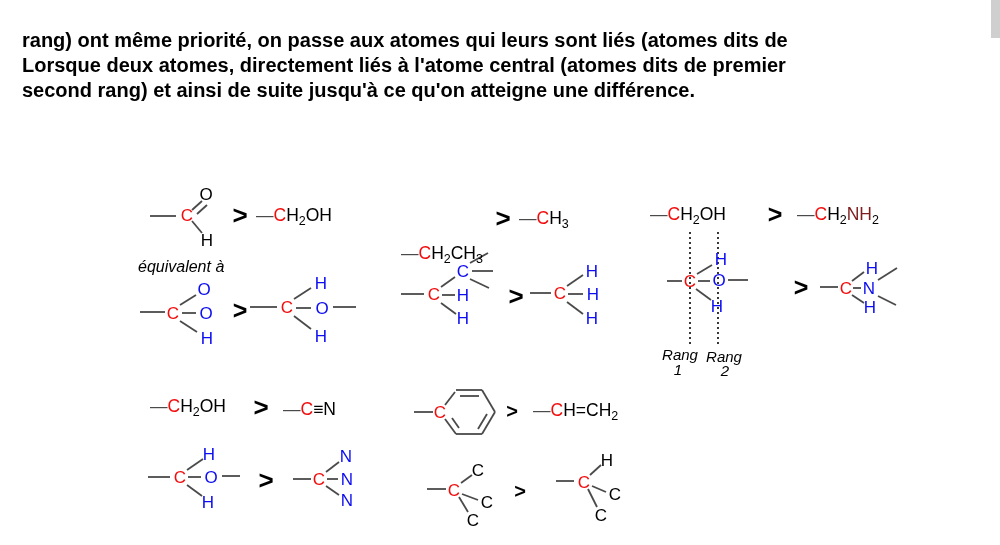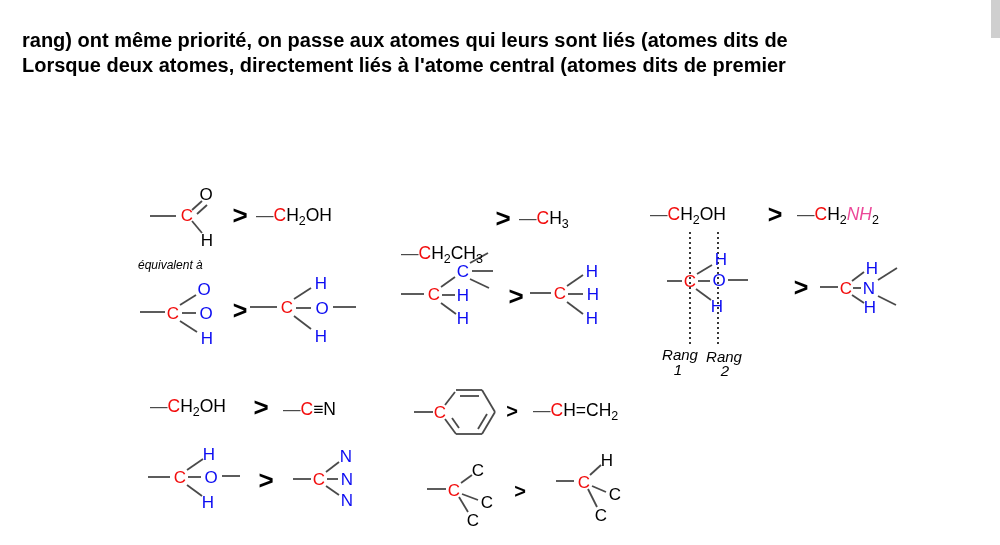--- a/index.html
+++ b/index.html
@@ -19,20 +19,21 @@
   .ctr{transform:translate(-50%,-50%);}
   #scroll-frag{position:absolute;right:0;top:0;width:9px;height:38px;background:#cfcfcf;}
 </style>
 </head>
 <body>
 
 <div id="canvas">
   <div id="heading">
     <div>rang) ont même priorité, on passe aux atomes qui leurs sont liés (atomes dits de</div>
     <div>Lorsque deux atomes, directement liés à l'atome central (atomes dits de premier</div>
+    <div>second rang) et ainsi de suite jusqu'à ce qu'on atteigne une différence.</div>
   </div>
   <svg id="bond-layer" width="1000" height="545">
       <line x1="150" y1="216" x2="176" y2="216" stroke="#4a4a4a" stroke-width="1.8"></line>
       <line x1="192" y1="210" x2="202" y2="201" stroke="#4a4a4a" stroke-width="1.8"></line>
       <line x1="197" y1="214" x2="207" y2="205" stroke="#4a4a4a" stroke-width="1.8"></line>
       <line x1="192" y1="221" x2="202" y2="233" stroke="#4a4a4a" stroke-width="1.8"></line>
       <line x1="140" y1="312" x2="165" y2="312" stroke="#4a4a4a" stroke-width="1.8"></line>
       <line x1="180" y1="305" x2="196" y2="295" stroke="#4a4a4a" stroke-width="1.8"></line>
       <line x1="182" y1="313" x2="196" y2="313" stroke="#4a4a4a" stroke-width="1.8"></line>
       <line x1="180" y1="321" x2="197" y2="332" stroke="#4a4a4a" stroke-width="1.8"></line>
@@ -135,32 +136,32 @@
     <span class="atom" style="left: 487px; top: 502px; color: rgb(0, 0, 0);">C</span>
     <span class="atom" style="left: 473px; top: 520px; color: rgb(0, 0, 0);">C</span>
     <span class="atom" style="left: 584px; top: 482px; color: rgb(242, 13, 13);">C</span>
     <span class="atom" style="left: 607px; top: 460px; color: rgb(0, 0, 0);">H</span>
     <span class="atom" style="left: 615px; top: 494px; color: rgb(0, 0, 0);">C</span>
     <span class="atom" style="left: 601px; top: 515px; color: rgb(0, 0, 0);">C</span>
     <span class="formula" style="left: 256px; top: 217px;"><span style="color: rgb(74, 74, 74);">—</span><span style="color: rgb(242, 13, 13);">C</span><span style="color: rgb(0, 0, 0);">H</span><span class="sub" style="color: rgb(0, 0, 0);">2</span><span style="color: rgb(0, 0, 0);">OH</span></span>
     <span class="formula" style="left: 401px; top: 219px; margin-top: 36px;"><span style="color: rgb(74, 74, 74);">—</span><span style="color: rgb(242, 13, 13);">C</span><span style="color: rgb(0, 0, 0);">H</span><span class="sub" style="color: rgb(0, 0, 0);">2</span><span style="color: rgb(0, 0, 0);">CH</span><span class="sub" style="color: rgb(0, 0, 0);">3</span></span>
     <span class="formula" style="left: 519px; top: 220px;"><span style="color: rgb(74, 74, 74);">—</span><span style="color: rgb(242, 13, 13);">C</span><span style="color: rgb(0, 0, 0);">H</span><span class="sub" style="color: rgb(0, 0, 0);">3</span></span>
     <span class="formula" style="left: 650px; top: 216px;"><span style="color: rgb(74, 74, 74);">—</span><span style="color: rgb(242, 13, 13);">C</span><span style="color: rgb(0, 0, 0);">H</span><span class="sub" style="color: rgb(0, 0, 0);">2</span><span style="color: rgb(0, 0, 0);">OH</span></span>
-    <span class="formula" style="left: 797px; top: 216px;"><span style="color: rgb(74, 74, 74);">—</span><span style="color: rgb(242, 13, 13);">C</span><span style="color: rgb(0, 0, 0);">H</span><span class="sub" style="color: rgb(0, 0, 0);">2</span><span style="color: #ec4899; font-style: italic;">NH</span><span class="sub" style="color: rgb(0, 0, 0);">2</span></span>
+    <span class="formula" style="left: 797px; top: 216px;"><span style="color: rgb(74, 74, 74);">—</span><span style="color: rgb(242, 13, 13);">C</span><span style="color: rgb(0, 0, 0);">H</span><span class="sub" style="color: rgb(0, 0, 0);">2</span><span style="color: #7f1d1d;">NH</span><span class="sub" style="color: rgb(0, 0, 0);">2</span></span>
     <span class="formula" style="left: 150px; top: 408px;"><span style="color: rgb(74, 74, 74);">—</span><span style="color: rgb(242, 13, 13);">C</span><span style="color: rgb(0, 0, 0);">H</span><span class="sub" style="color: rgb(0, 0, 0);">2</span><span style="color: rgb(0, 0, 0);">OH</span></span>
     <span class="formula" style="left: 283px; top: 410px;"><span style="color: rgb(74, 74, 74);">—</span><span style="color: rgb(242, 13, 13);">C</span><span style="color: rgb(0, 0, 0);">≡</span><span style="color: rgb(0, 0, 0);">N</span></span>
     <span class="formula" style="left: 533px; top: 412px;"><span style="color: rgb(74, 74, 74);">—</span><span style="color: rgb(242, 13, 13);">C</span><span style="color: rgb(0, 0, 0);">H</span><span style="color: rgb(0, 0, 0);">=</span><span style="color: rgb(0, 0, 0);">CH</span><span class="sub" style="color: rgb(0, 0, 0);">2</span></span>
     <span class="gt" style="left: 240px; top: 215px; font-size: 26px;">&gt;</span>
     <span class="gt" style="left: 503px; top: 218px; font-size: 26px;">&gt;</span>
     <span class="gt" style="left: 775px; top: 214px; font-size: 25px;">&gt;</span>
     <span class="gt" style="left: 240px; top: 310px; font-size: 25px;">&gt;</span>
     <span class="gt" style="left: 516px; top: 296px; font-size: 26px;">&gt;</span>
     <span class="gt" style="left: 801px; top: 287px; font-size: 25px;">&gt;</span>
     <span class="gt" style="left: 261px; top: 407px; font-size: 26px;">&gt;</span>
     <span class="gt" style="left: 512px; top: 411px; font-size: 20px;">&gt;</span>
     <span class="gt" style="left: 266px; top: 480px; font-size: 26px;">&gt;</span>
     <span class="gt" style="left: 520px; top: 491px; font-size: 20px;">&gt;</span>
-    <span class="lbl italic" style="left: 138px; top: 259px; font-size: 12px;">équivalent à</span>
+    <span class="lbl italic" style="left: 138px; top: 259px; font-size: 16px;">équivalent à</span>
     <span class="lbl italic ctr" style="left: 680px; top: 354px; font-size: 15px;">Rang</span>
     <span class="lbl italic ctr" style="left: 678px; top: 369px; font-size: 15px;">1</span>
     <span class="lbl italic ctr" style="left: 724px; top: 356px; font-size: 15px;">Rang</span>
     <span class="lbl italic ctr" style="left: 725px; top: 370px; font-size: 15px;">2</span>
   </div>
 
 </body></html>

